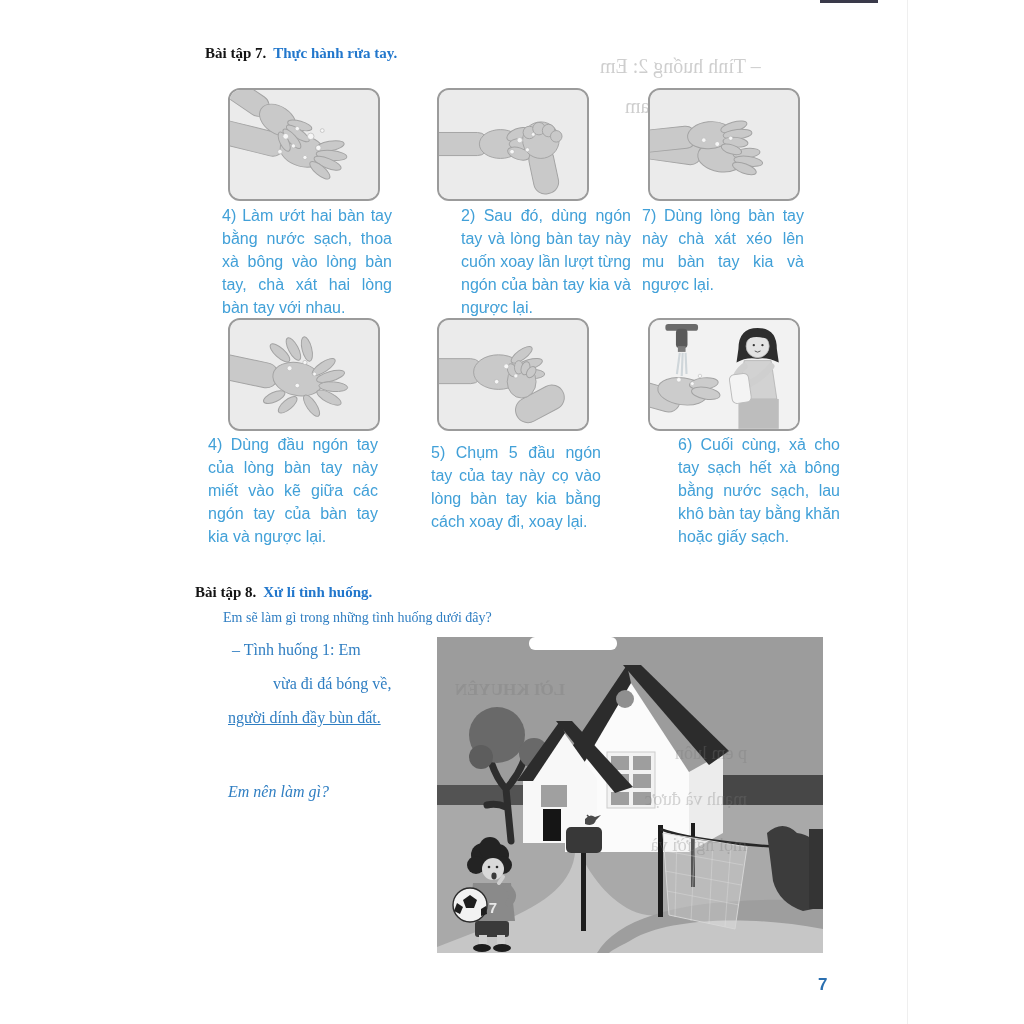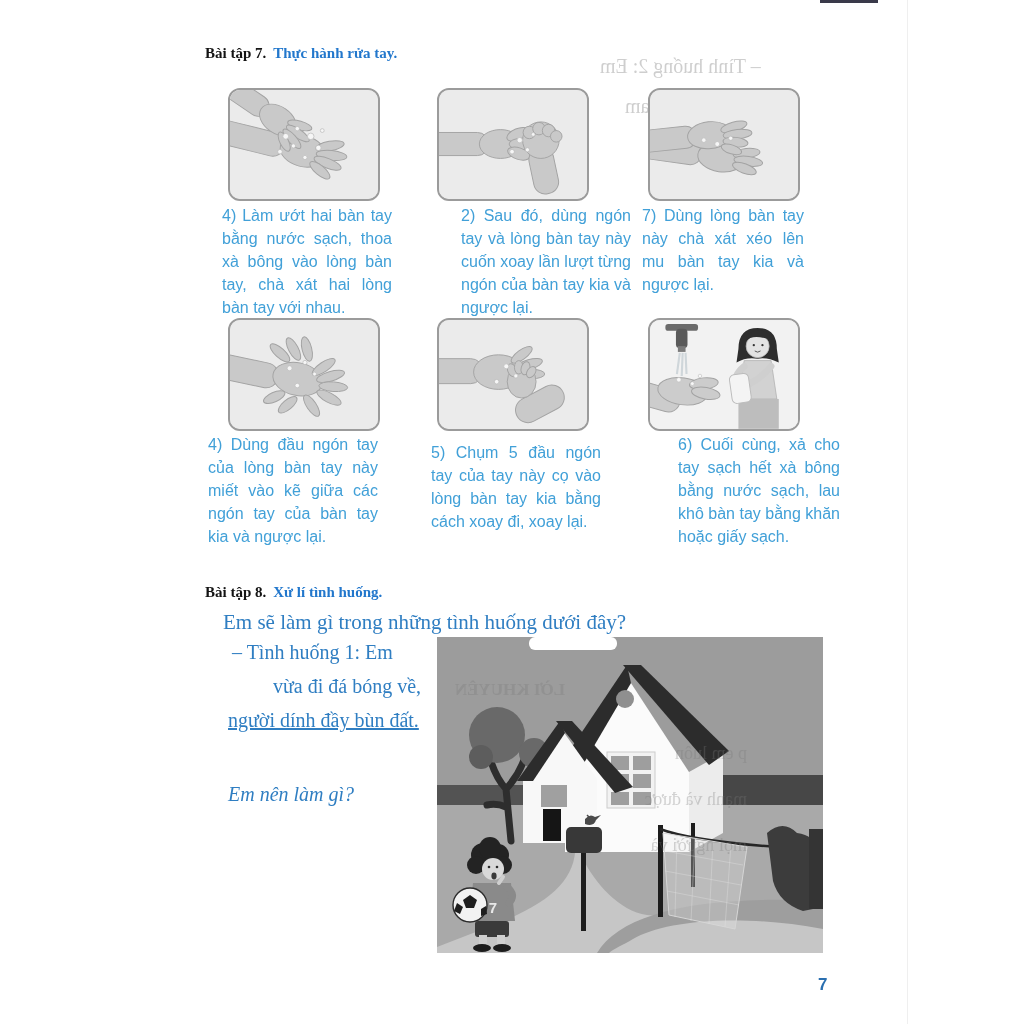--- a/index.html
+++ b/index.html
@@ -12,22 +12,22 @@
   .ex-heading .blue{color:#2277cc;margin-left:7px;}
 
   
   .step-img{width:152px;height:113px;border:2px solid #9b9b9b;border-radius:12px;overflow:hidden;background:#ebebeb;box-sizing:border-box;}
   .step-img svg{display:block;width:100%;height:100%;}
   .caption{font-family:"Liberation Sans","DejaVu Sans",sans-serif;font-size:16px;line-height:23px;
            color:#41a0d8;text-align:justify;}
 
   
   .body-blue{color:#2f7ec2;font-family:"Liberation Serif",serif;}
-  .q{font-size:21px;}
-  .sit{font-size:20px;}
+  .q{font-size:14px;}
+  .sit{font-size:16px;}
 
   
   .scene{width:386px;height:316px;}
   .scene svg{display:block;width:100%;height:100%;}
 
   
   .ghost{color:rgba(125,125,125,0.38);transform:scaleX(-1);filter:blur(0.7px);
          font-family:"Liberation Serif",serif;white-space:nowrap;}
 
   .page-num{font-size:17px;font-weight:bold;color:#2a6fb0;font-family:"Liberation Sans",sans-serif;}
@@ -238,21 +238,21 @@
       <path d="M126,48 Q116,60 104,66" stroke="#cfcfcf" stroke-width="7" fill="none" stroke-linecap="round"></path>
       <rect x="84" y="56" width="20" height="30" rx="5" fill="#f4f4f4" stroke="#bbbbbb" stroke-width="1" transform="rotate(-8 94 71)"></rect>
     </g>
   </svg>
 </div>
 
 <div class="abs caption" style="left:208px;top:433px;width:170px;">4) Dùng đầu ngón tay của lòng bàn tay này miết vào kẽ giữa các ngón tay của bàn tay kia và ngược lại.</div>
 <div class="abs caption" style="left:431px;top:441px;width:170px;">5) Chụm 5 đầu ngón tay của tay này cọ vào lòng bàn tay kia bằng cách xoay đi, xoay lại.</div>
 <div class="abs caption" style="left:642px;top:433px;width:162px;margin-left:36px;">6) Cuối cùng, xả cho tay sạch hết xà bông bằng nước sạch, lau khô bàn tay bằng khăn hoặc giấy sạch.</div>
 
-<div class="abs ex-heading" style="left:205px;top:584px;">
+<div class="abs ex-heading" style="left:195px;top:584px;">
   <span>Bài tập 8.</span><span class="blue">Xử lí tình huống.</span>
 </div>
 
 <div class="abs body-blue q" style="left:223px;top:610px;">Em sẽ làm gì trong những tình huống dưới đây?</div>
 
 <div class="abs body-blue sit" style="left:232px;top:641px;">– Tình huống 1: Em</div>
 <div class="abs body-blue sit" style="left:228px;top:675px;margin-left:45px;">vừa đi đá bóng về,</div>
 <div class="abs body-blue sit" style="left:228px;top:709px;text-decoration:underline;">người dính đầy bùn đất.</div>
 <div class="abs body-blue sit" style="left:228px;top:783px;font-style:italic;">Em nên làm gì?</div>
 

